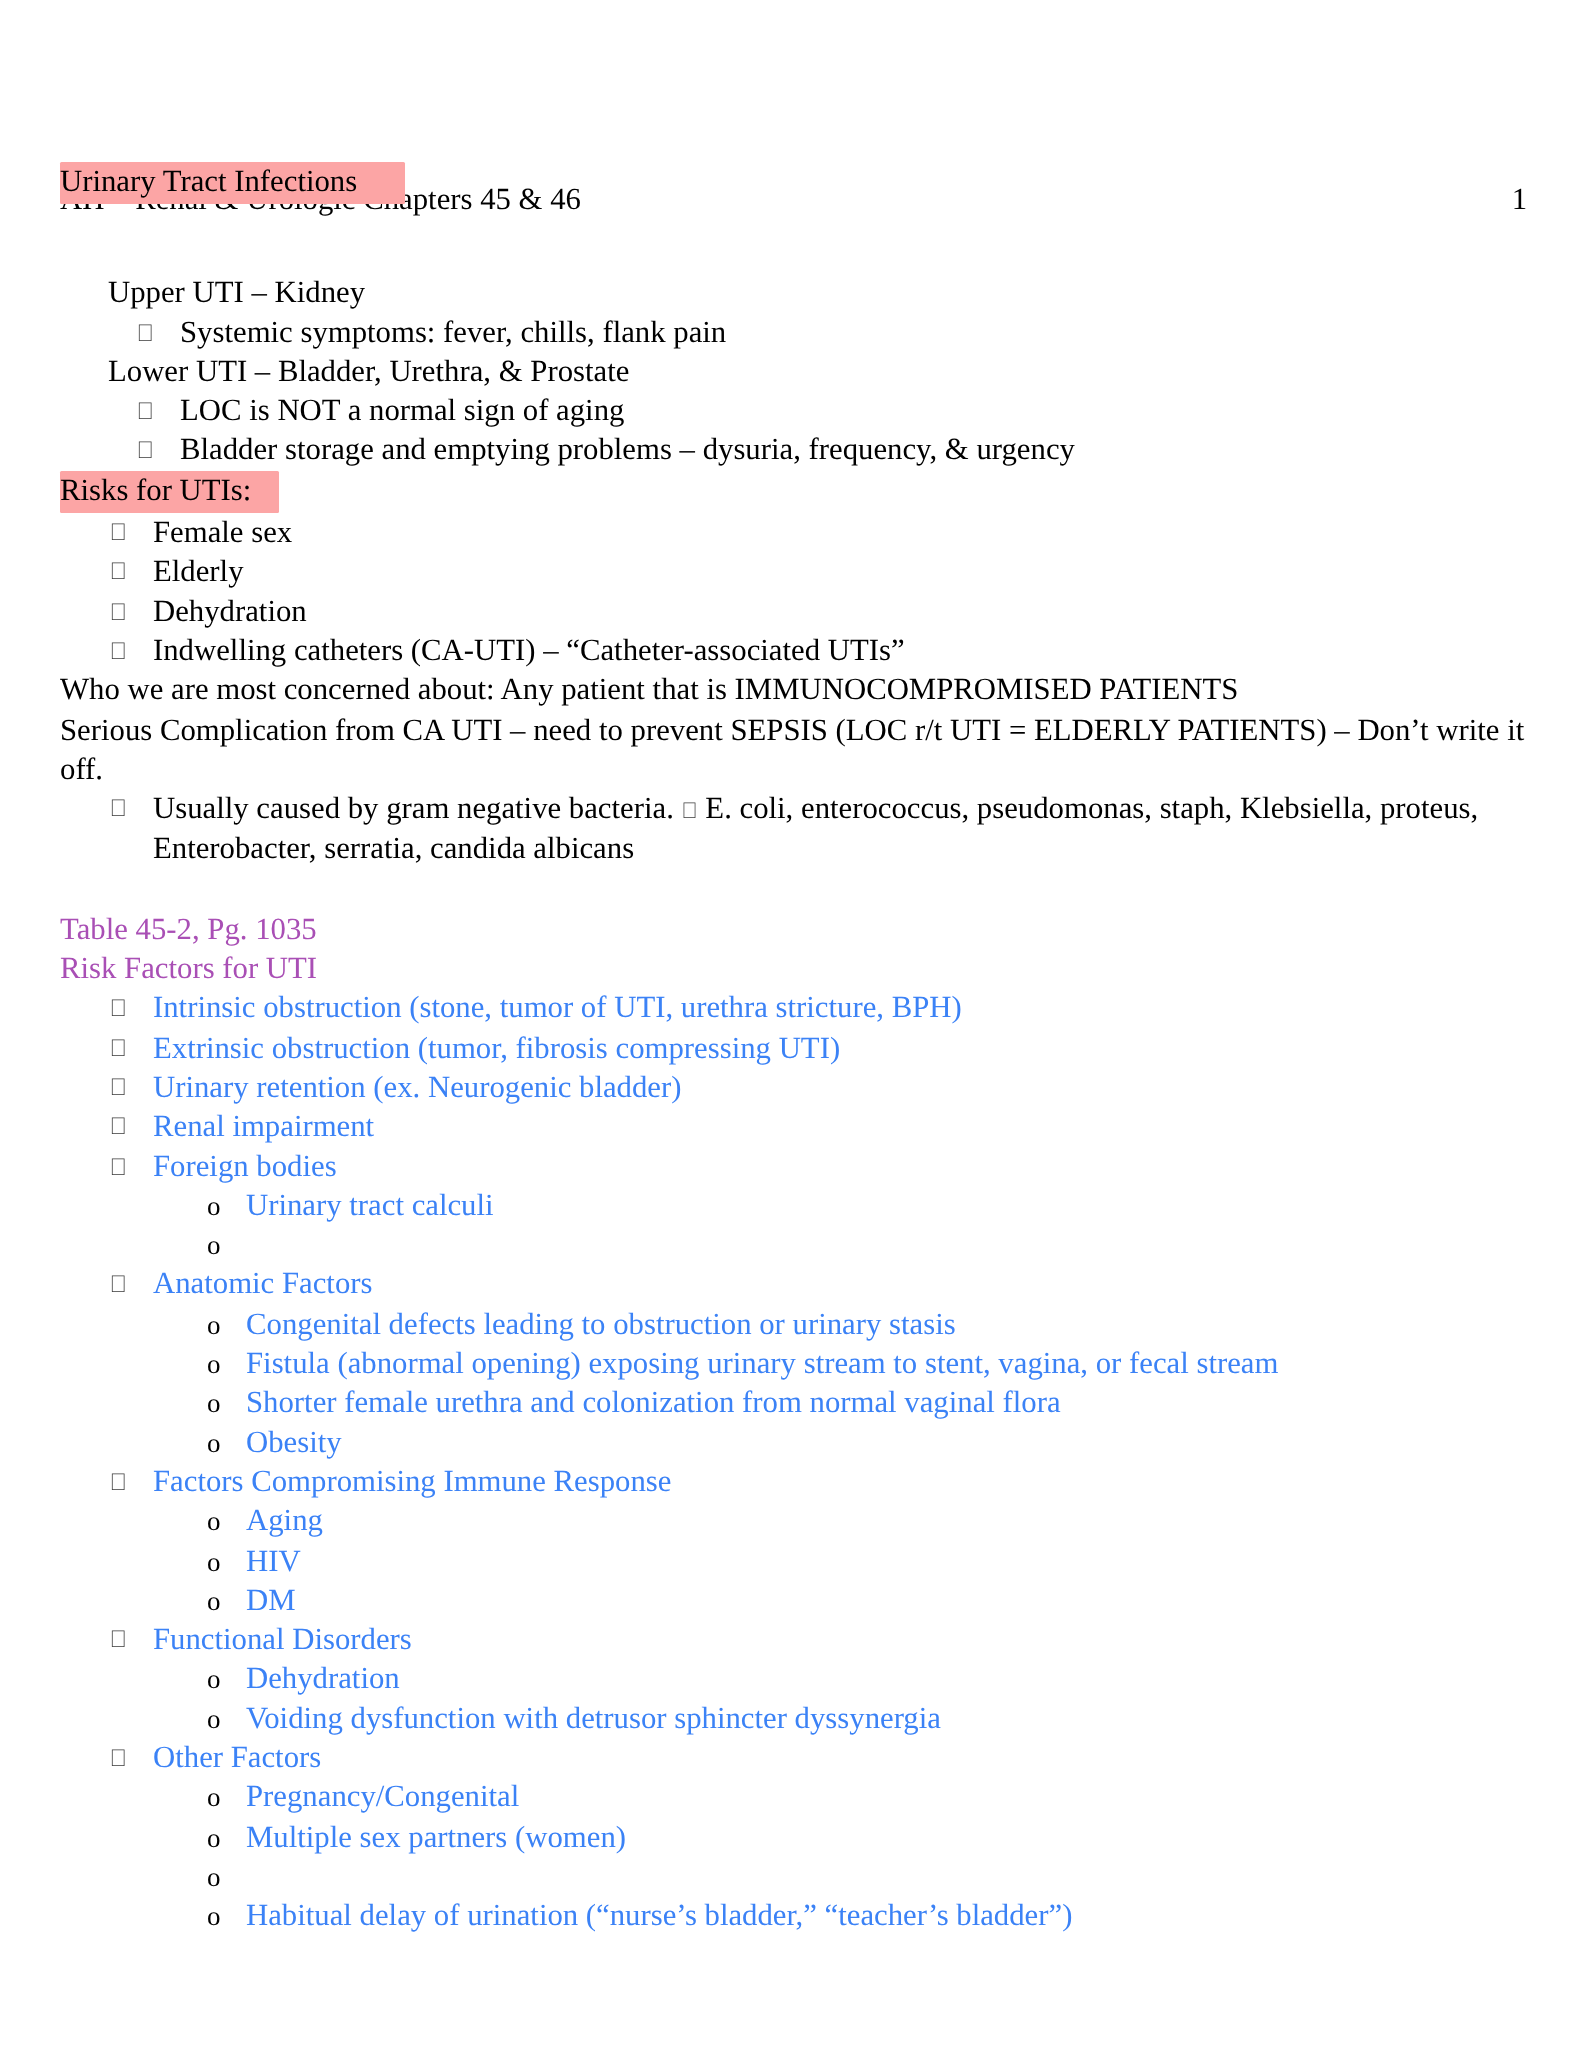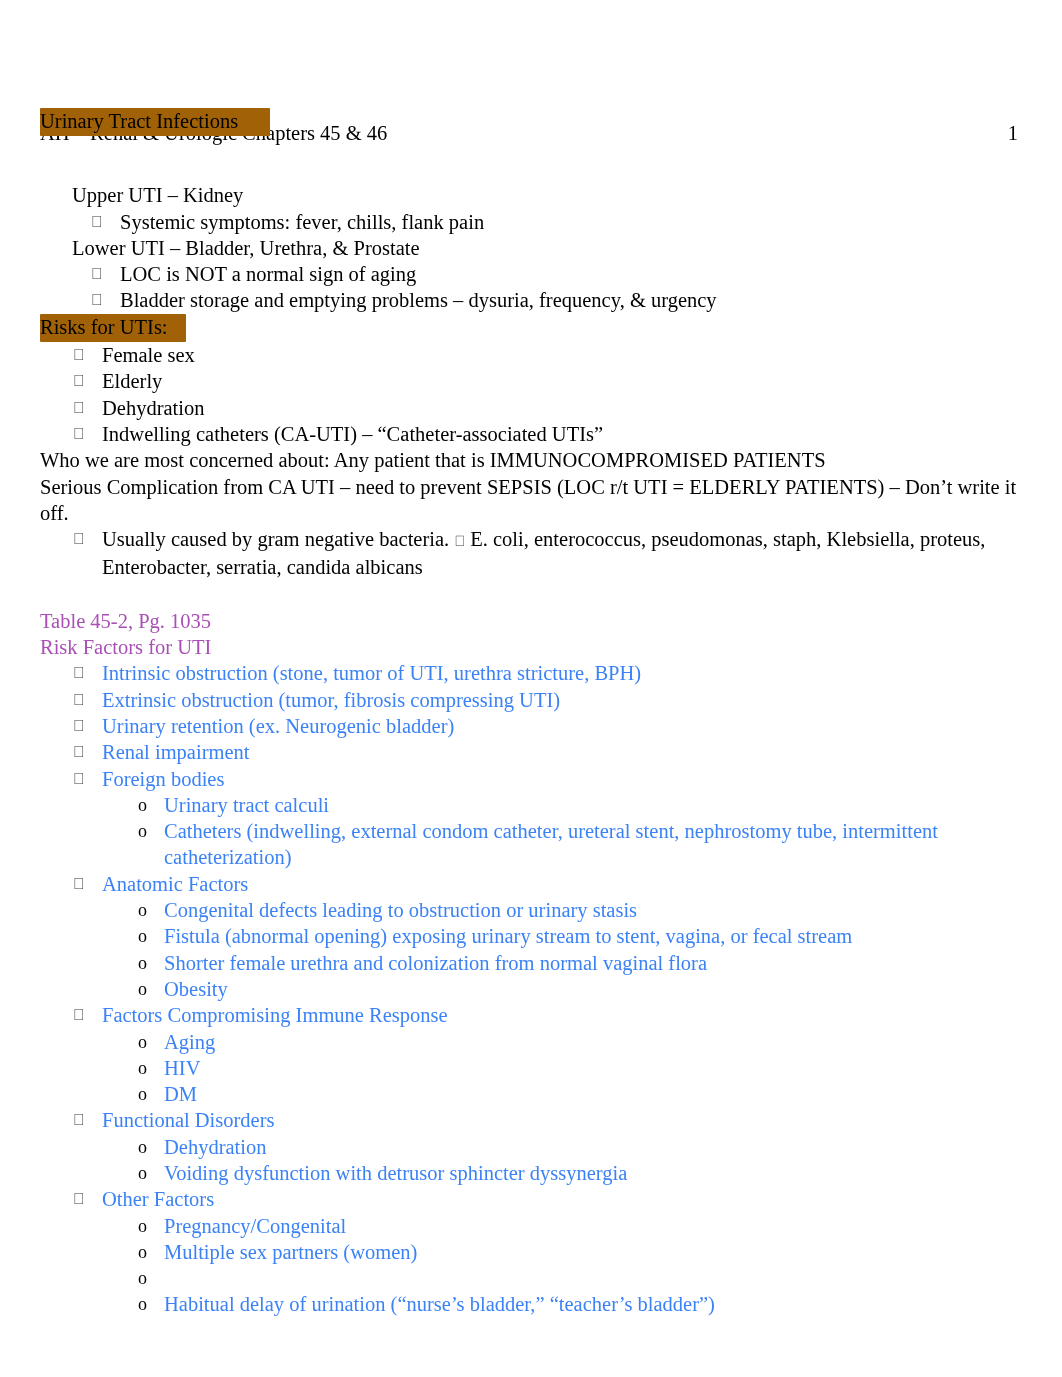--- a/index.html
+++ b/index.html
@@ -48,21 +48,21 @@
     width: 990px;
     font-size: 20.5px;
     line-height: 26.3px;
   }
 
   .line { white-space: normal; }
 
   
   .hl {
     display: inline-block;
-    background: #a16207;
+    background: #fca5a5;
     padding: 0 18px 2px 0;
     margin-left: 0;
     border-radius: 1px;
     text-align: center;
   }
   .hl.tight { padding-right: 32px; }
   .sp-md { height: 27px; }
   .sp-lg { height: 46px; }
 
   
@@ -196,21 +196,20 @@
         <div class="brow l1 purple">
           <span class="bmark">⎕</span>
           <span class="btext">Foreign bodies</span>
         </div>
         <div class="brow l2 purple">
           <span class="bmark obox">o</span>
           <span class="btext">Urinary tract calculi</span>
         </div>
         <div class="brow l2 purple">
           <span class="bmark obox">o</span>
-          <span class="btext">Catheters (indwelling, external condom catheter, ureteral stent, nephrostomy tube, intermittent catheterization)</span>
         </div>
         <div class="brow l1 purple">
           <span class="bmark">⎕</span>
           <span class="btext">Anatomic Factors</span>
         </div>
         <div class="brow l2 purple">
           <span class="bmark obox">o</span>
           <span class="btext">Congenital defects leading to obstruction or urinary stasis</span>
         </div>
         <div class="brow l2 purple">

